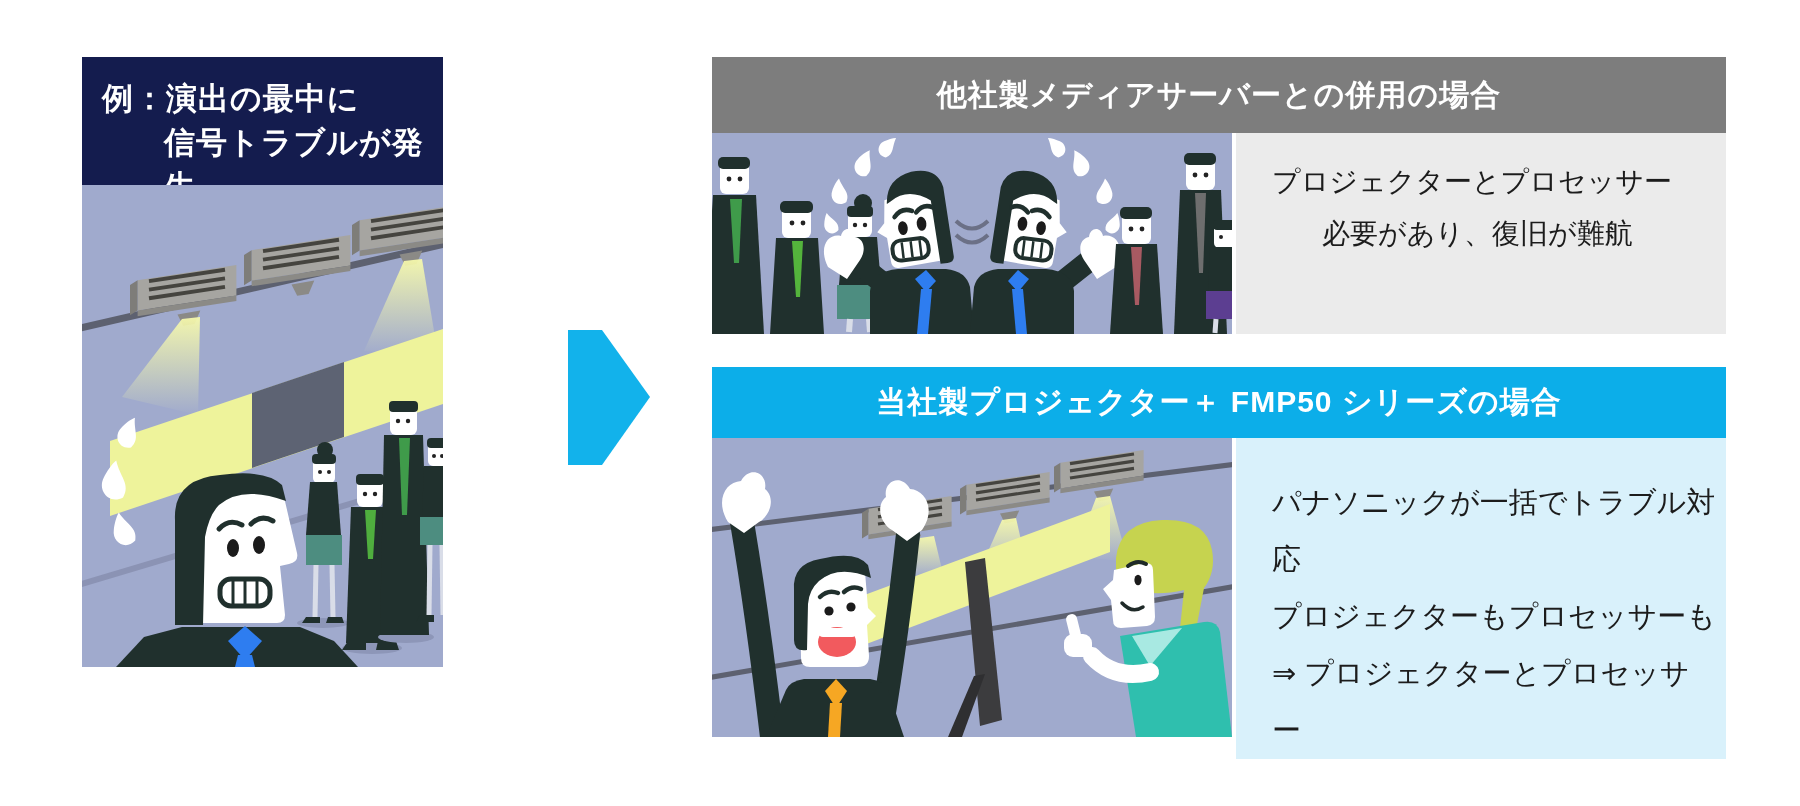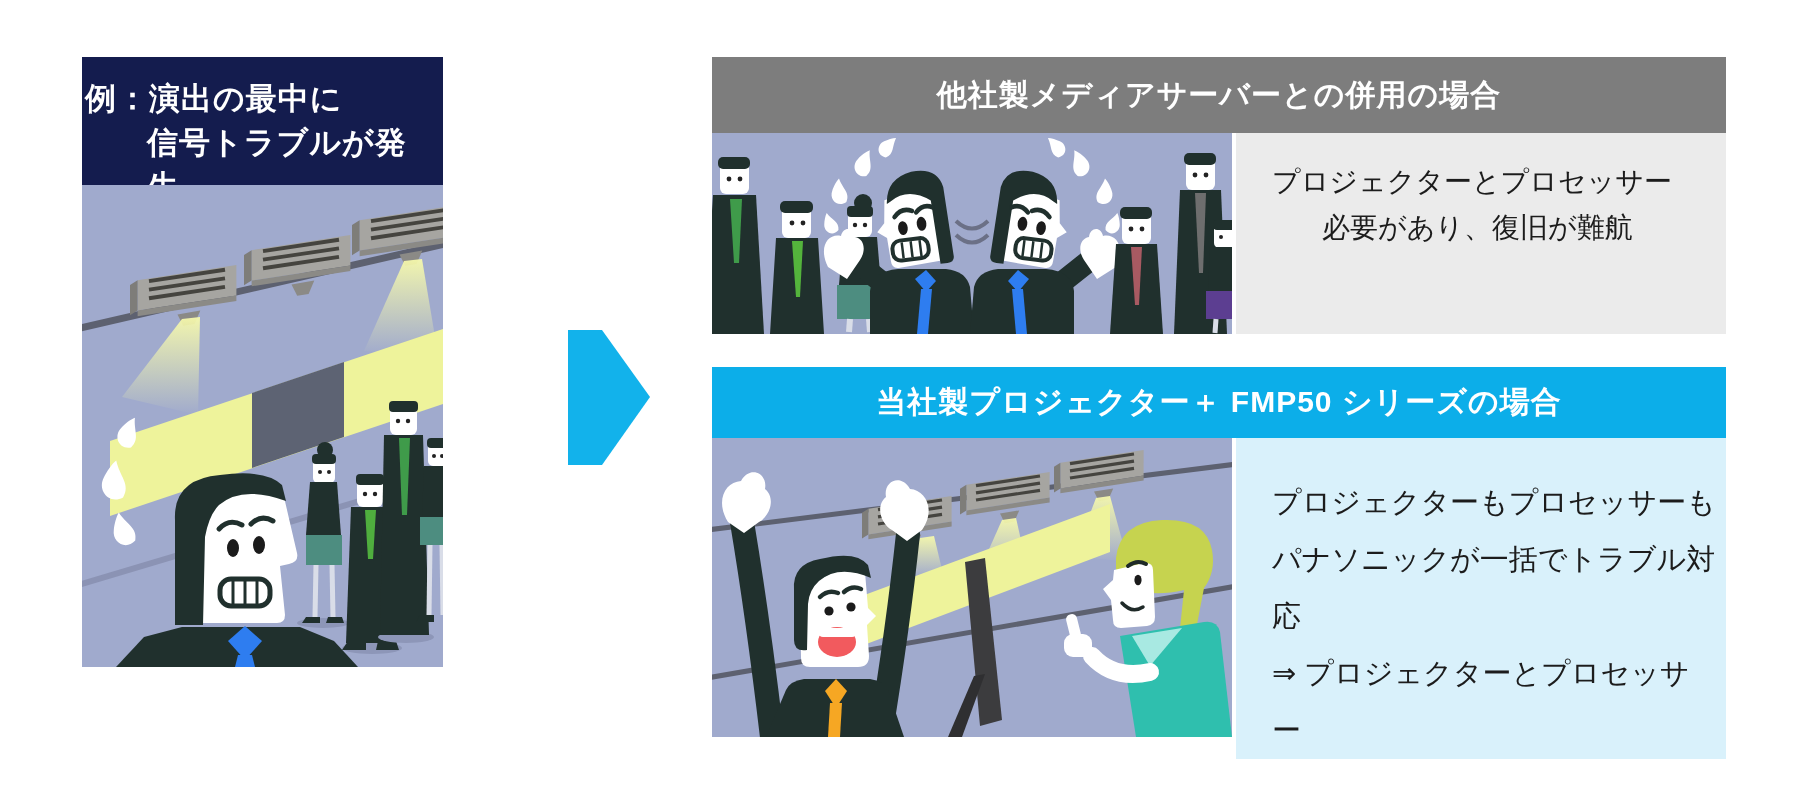--- a/index.html
+++ b/index.html
@@ -6,21 +6,21 @@
   body{
     width:1800px;height:806px;position:relative;background:#ffffff;
     font-family:"Liberation Sans","DejaVu Sans",sans-serif;overflow:hidden;
   }
   .abs{position:absolute;}
 
   
   .left-panel{left:82px;top:57px;width:361px;height:610px;}
   .left-header{
     height:128px;background:var(--navy);color:#fff;font-weight:800;
-    font-size:31px;line-height:44px;padding:20px 0 0 3px;box-sizing:border-box;
+    font-size:31px;line-height:44px;padding:20px 0 0 20px;box-sizing:border-box;
     letter-spacing:1px;
   }
   .left-header .l2{padding-left:62px;}
 
   
   .arrow{left:568px;top:330px;width:82px;height:135px;}
 
   
   .right-panel{left:712px;width:1014px;}
   .panel-top{top:57px;height:277px;}
@@ -35,21 +35,21 @@
   .vgap{width:4px;background:#ffffff;flex:none;}
   .textbox{
     flex:1;color:var(--text-dark);box-sizing:border-box;
   }
   .textbox-gray{
     background:var(--box-gray);font-size:28px;line-height:46px;padding:26px 26px 0 36px;
   }
   .textbox-blue{
     background:var(--box-blue);font-size:29px;line-height:57px;padding:36px 10px 0 36px;
   }
-  .indent{padding-left:50px;}
+  .indent{padding-left:50px;margin-top:6px;}
   svg{display:block;}
 </style>
 </head>
 <body>
 
 <svg width="0" height="0" style="position:absolute" aria-hidden="true">
   <defs>
     <linearGradient id="beam" x1="0" y1="0" x2="0" y2="1">
       <stop offset="0" stop-color="#f6f9ac" stop-opacity="0.95"></stop>
       <stop offset="1" stop-color="#f6f9ac" stop-opacity="0"></stop>
@@ -295,18 +295,18 @@
         <circle cx="139" cy="169" r="4.6" fill="#1b1b1b"></circle>
         <ellipse cx="125" cy="204" rx="19" ry="15" fill="#f25a5e"></ellipse>
         <rect x="107" y="190" width="37" height="9" rx="4" fill="#fff"></rect>
         <path d="M54,299 L74,252 Q78,243 92,241 L158,241 Q172,243 176,252 L192,299 Z" fill="var(--suit-dark)"></path>
         <polygon points="113,253 124,241 135,253 124,270" fill="#f6a723"></polygon>
         <polygon points="118,265 130,265 128,299 116,299" fill="#f6a723"></polygon>
       </g>
     </svg>
     <div class="vgap"></div>
     <div class="textbox textbox-blue">
+      <div>パナソニックが一括でトラブル対応</div>
       <div>プロジェクターもプロセッサーも</div>
-      <div>パナソニックが一括でトラブル対応</div>
       <div>⇒ プロジェクターとプロセッサー</div>
     </div>
   </div>
 </div>
 
 </body></html>

